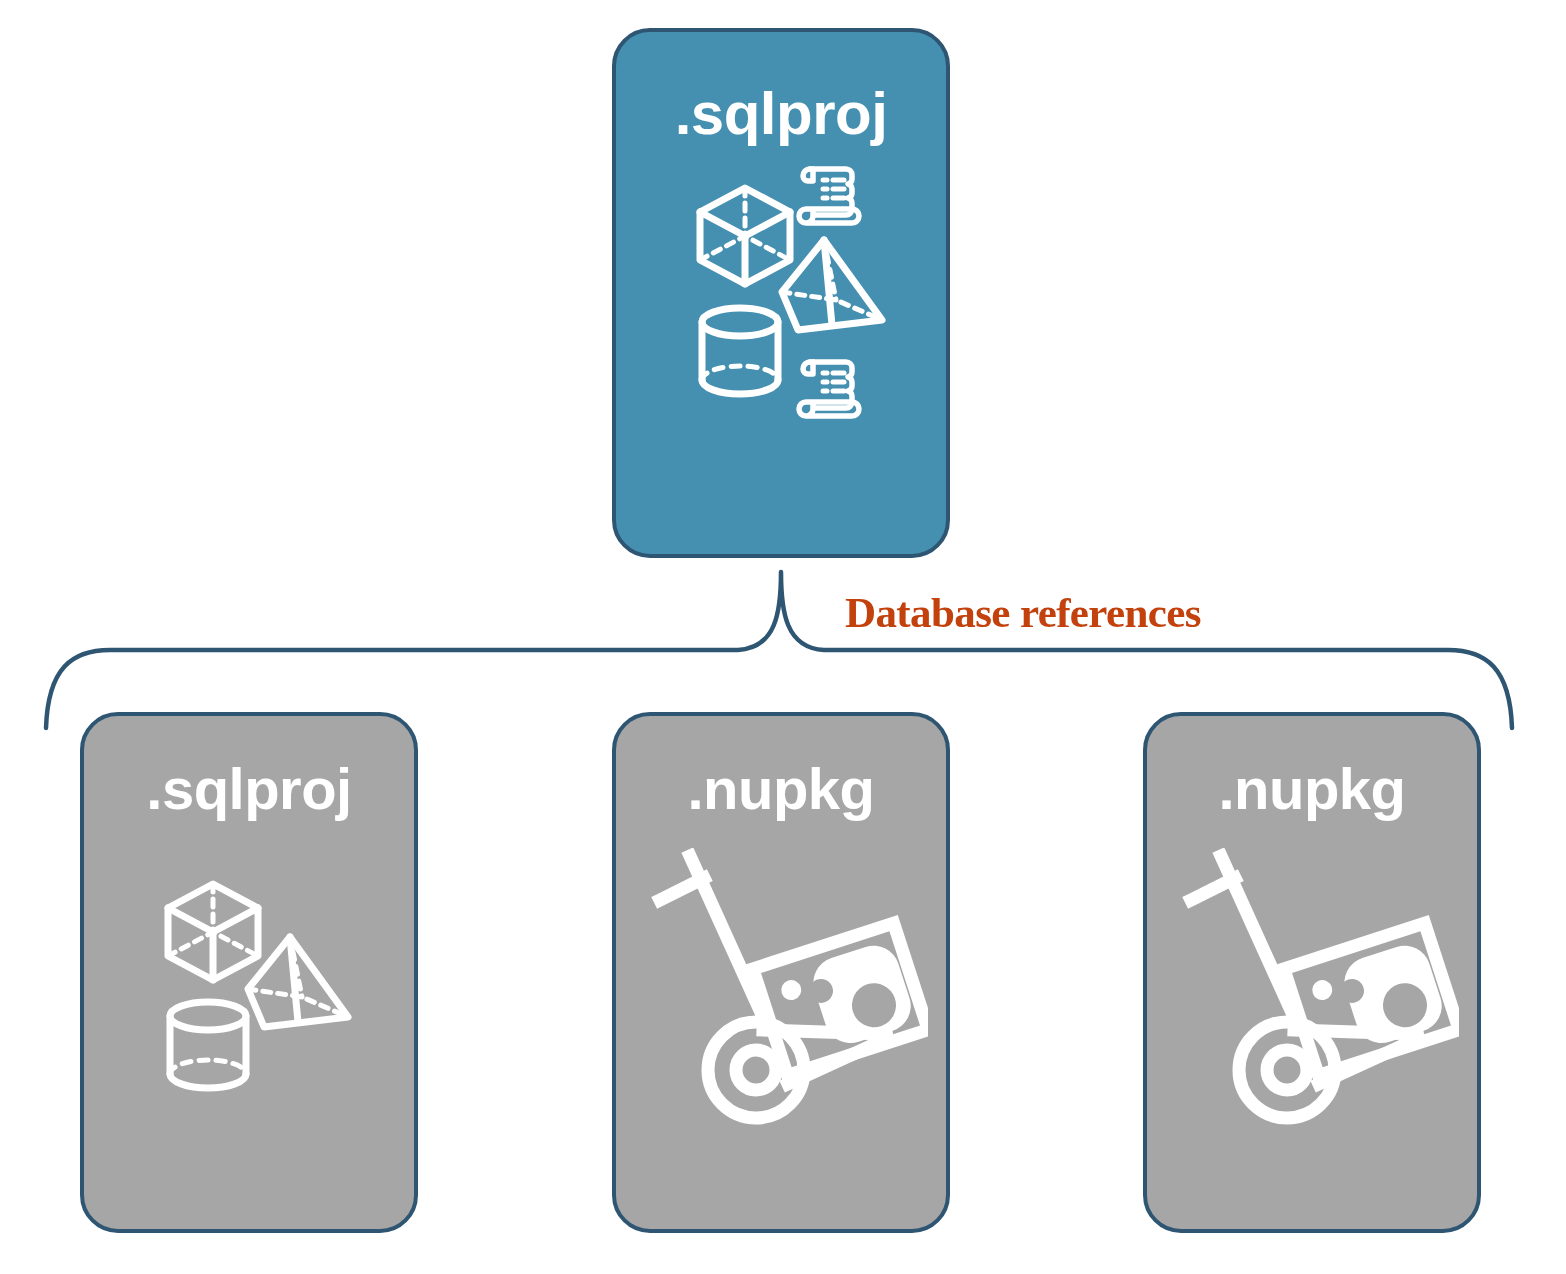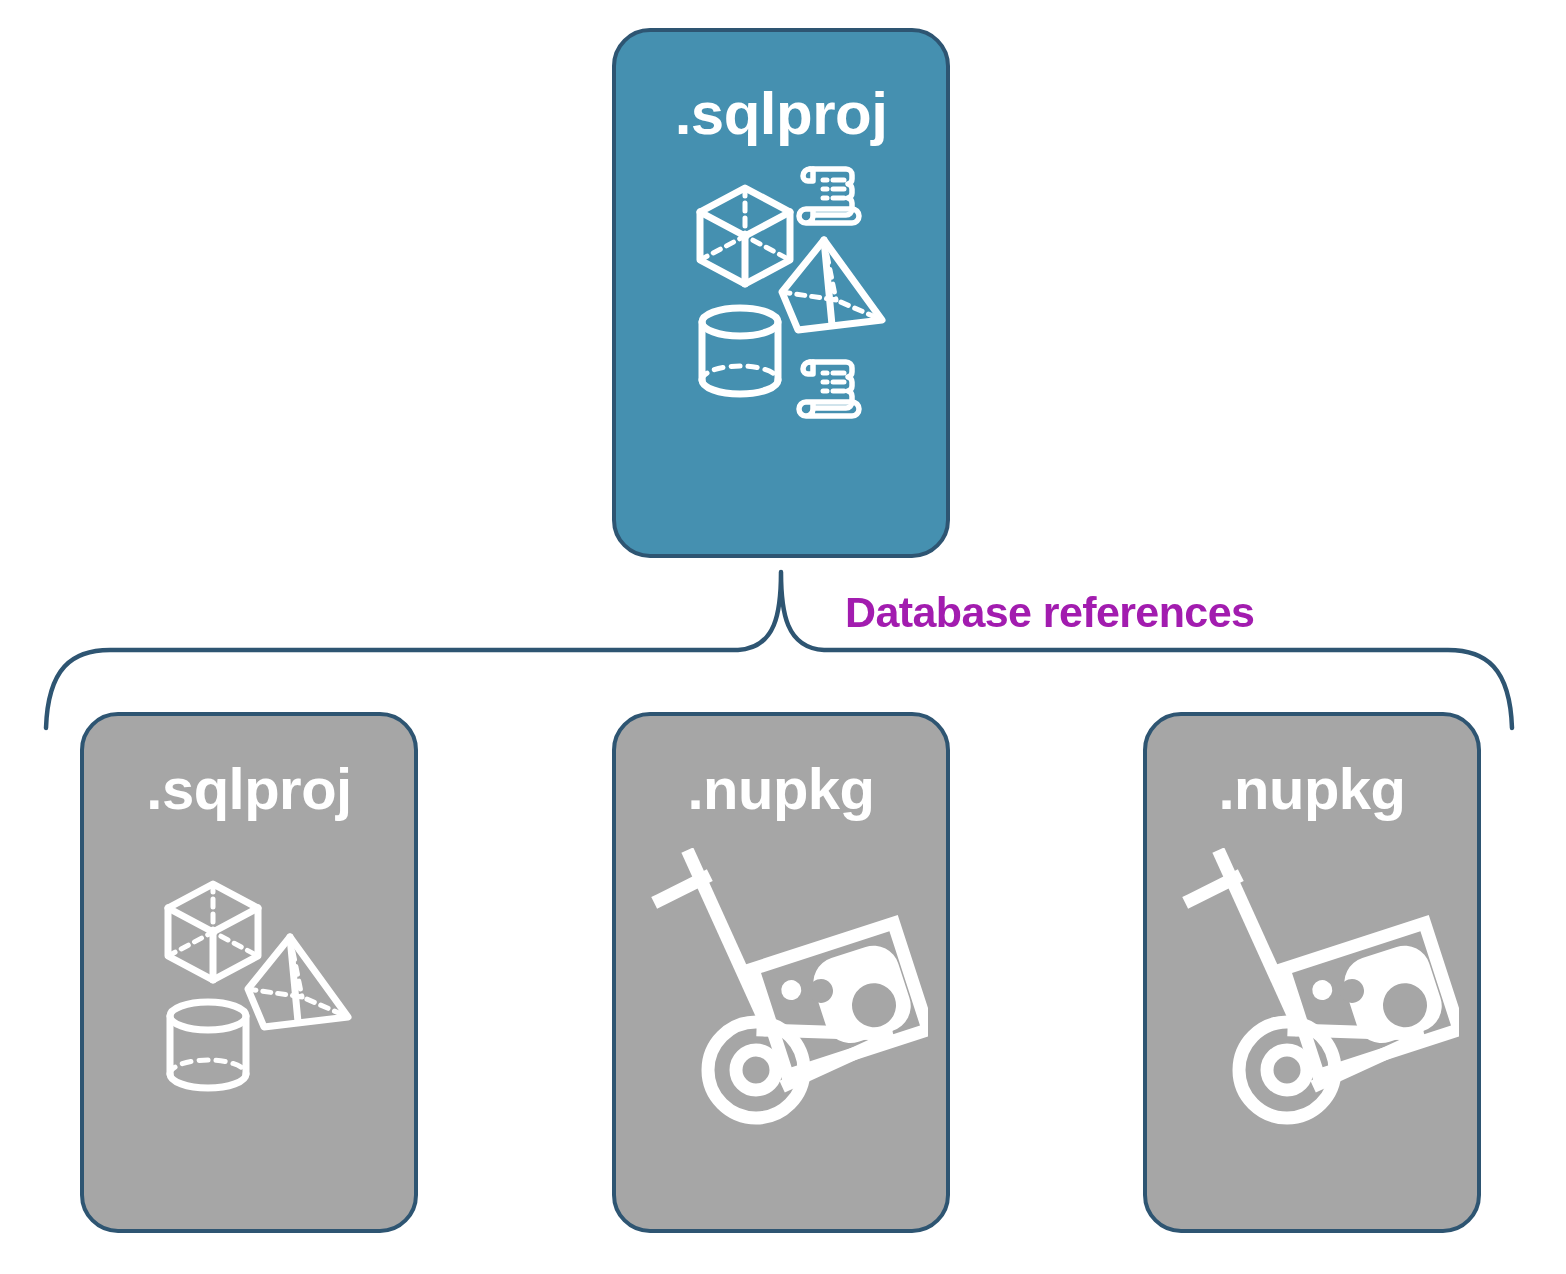--- a/index.html
+++ b/index.html
@@ -186,21 +186,21 @@
 
       <path fill="none" stroke="#2E5572" stroke-width="4.5" stroke-linecap="round" d="M781 572
                C 781 612, 776 648, 738 650
                L 110 650
                C 72 650, 48 668, 46 728
                M781 572
                C 781 612, 786 648, 824 650
                L 1448 650
                C 1486 650, 1510 668, 1512 728"></path>
     </svg>
-    <div id="brace-caption" style="color: #a21caf;">Database references</div>
+    <div id="brace-caption" style="color: #c2410c; font-family: Liberation Serif, serif;">Database references</div>
   </div>
 
   <div class="card card-bottom" id="card-sqlproj-ref" style="background: rgb(166, 166, 166); border-color: rgb(46, 85, 114);">
     <div class="card-label" style="color: rgb(255, 255, 255);">.sqlproj</div>
 
     <div class="icon-area">
 
       <svg class="svg-icon" style="left:78px; top:40px;" width="110" height="110" viewBox="0 0 110 110">
         <g fill="none" stroke="#ffffff" stroke-width="7" stroke-linejoin="round" stroke-linecap="round">
           <path d="M10 32 L55 8 L100 32 L100 80 L55 104 L10 80 Z"></path>

